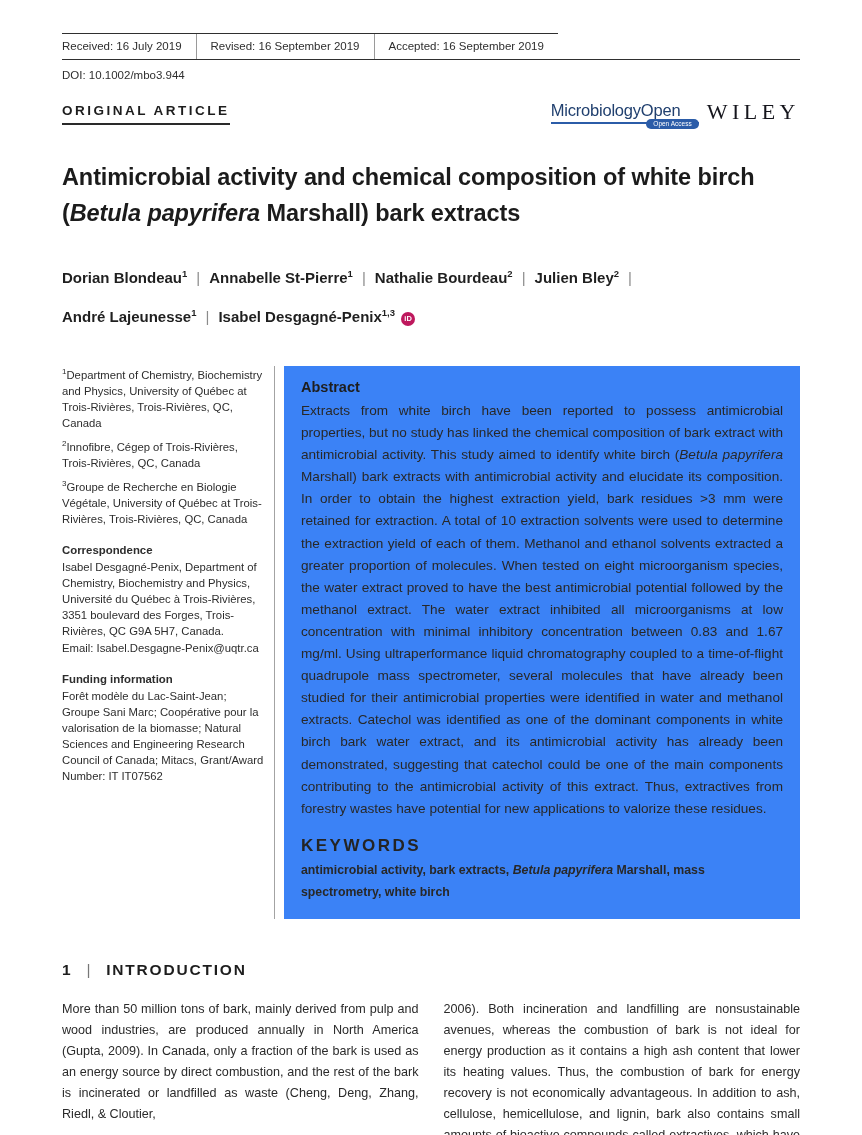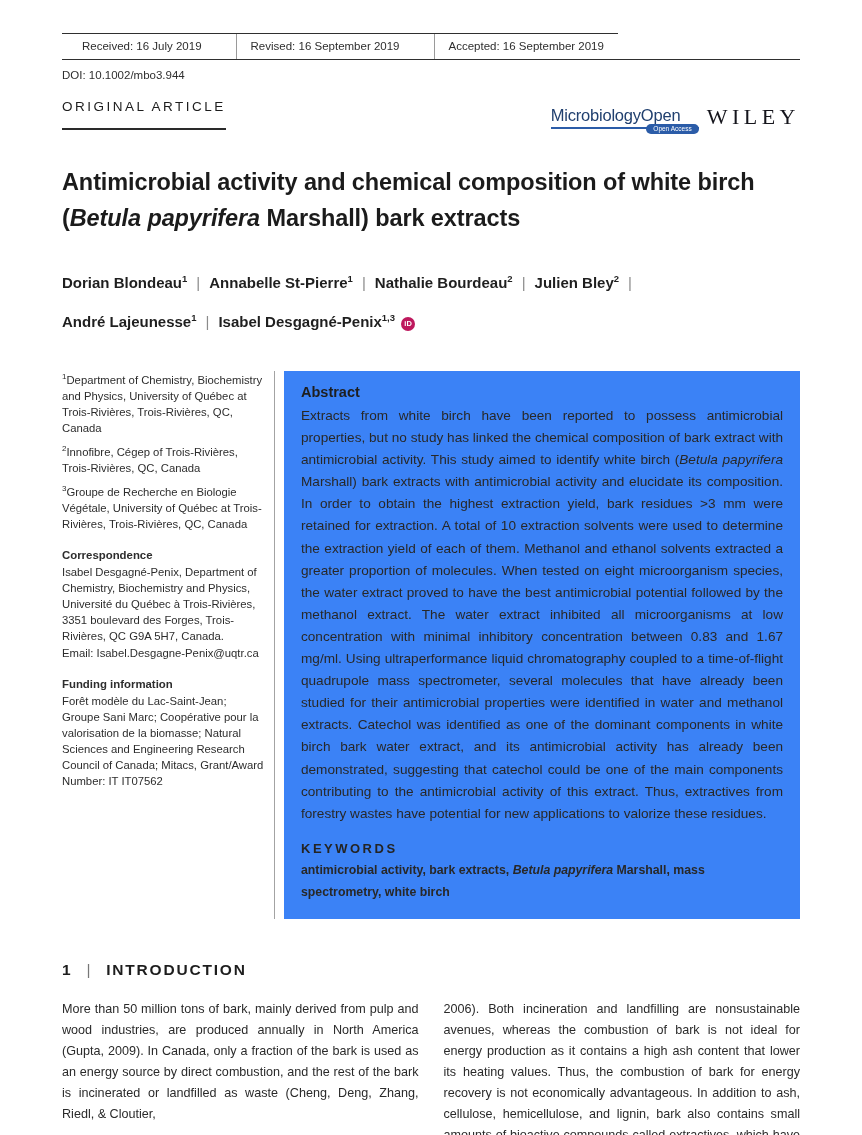--- a/index.html
+++ b/index.html
@@ -13,31 +13,31 @@
     width: 862px; height: 1135px;
     padding: 33px 62px 0 62px;
     display: flex; flex-direction: column;
   }
   
   .dates-row {
     display: inline-flex; align-self: flex-start;
     border-top: 1.5px solid #2f2f2f;
     font-size: 11.5px; color: #2e2e2e;
   }
-  .date-cell { padding: 6px 14px 7px 0; white-space: nowrap; margin-left: 20px; }
+  .date-cell { padding: 6px 14px 7px 0; white-space: nowrap; }
   .date-cell.sep { border-left: 1px solid #9a9a9a; padding-left: 14px; }
   .rule-full { border-top: 1.2px solid #2f2f2f; width: 100%; }
   .doi { font-size: 11.5px; margin-top: 9px; color: #2e2e2e; }
   .type-row {
     margin-top: 18px;
     display: flex; justify-content: space-between; align-items: flex-end;
   }
   .article-type {
-    font-size: 13.5px; font-weight: normal; letter-spacing: 2.5px;
-    color: #1d1d1d; border-bottom: 2px solid #2a2a2a; padding-bottom: 14px;
+    font-size: 13.5px; font-weight: bold; letter-spacing: 2.5px;
+    color: #1d1d1d; border-bottom: 2px solid #2a2a2a; padding-bottom: 5px;
   }
   .logos { display: flex; align-items: center; gap: 8px; }
   .mo-logo { width: 148px; }
   .mo-text { font-size: 16.5px; color: #21406f; letter-spacing: -0.2px; }
   .mo-bar { position: relative; height: 2px; background: #2b5ca8; margin-top: 2px; }
   .mo-badge {
     position: absolute; right: 0; top: -3px;
     background: #2b5ca8; color: #fff; font-size: 6.5px;
     padding: 1px 7px 2px 7px; border-radius: 7px; white-space: nowrap;
   }
@@ -69,21 +69,21 @@
   .side-p { margin-bottom: 1px; }
   .email { color: #2d2d2d; cursor: pointer; }
   .vdivider { width: 1px; background: #a3a3a3; flex-shrink: 0; }
   .abstract-box {
     flex: 1; margin-left: 9px; background: #3b82f6;
     padding: 13px 17px 16px 17px; color: #282828;
   }
   .abstract-box h2 { font-size: 14.5px; font-weight: bold; margin-bottom: 5px; color: #1e1e1e; }
   .abs-text { font-size: 13.6px; line-height: 22.1px; text-align: justify; }
   .abs-text em, .kw-text em { font-style: italic; }
-  .kw-h { margin-top: 16px; font-size: 13px; font-weight: bold; letter-spacing: 2.5px; color: #242424; }
+  .kw-h { margin-top: 16px; font-size: 17px; font-weight: bold; letter-spacing: 2.5px; color: #242424; }
   .kw-text { font-size: 12.3px; line-height: 1.8; margin-top: 3px; font-weight: bold; }
   
   .sec-h { margin-top: 42px; font-size: 15.5px; font-weight: bold; letter-spacing: 1.8px; color: #1d1d1d; }
   .sec-pipe { font-weight: normal; color: #777; margin: 0 14px; }
   .cols { display: flex; gap: 25px; margin-top: 20px; }
   .col { flex: 1; font-size: 12.6px; line-height: 21px; text-align: justify; color: #2a2a2a; }
 </style>
 </head>
 <body>
 

